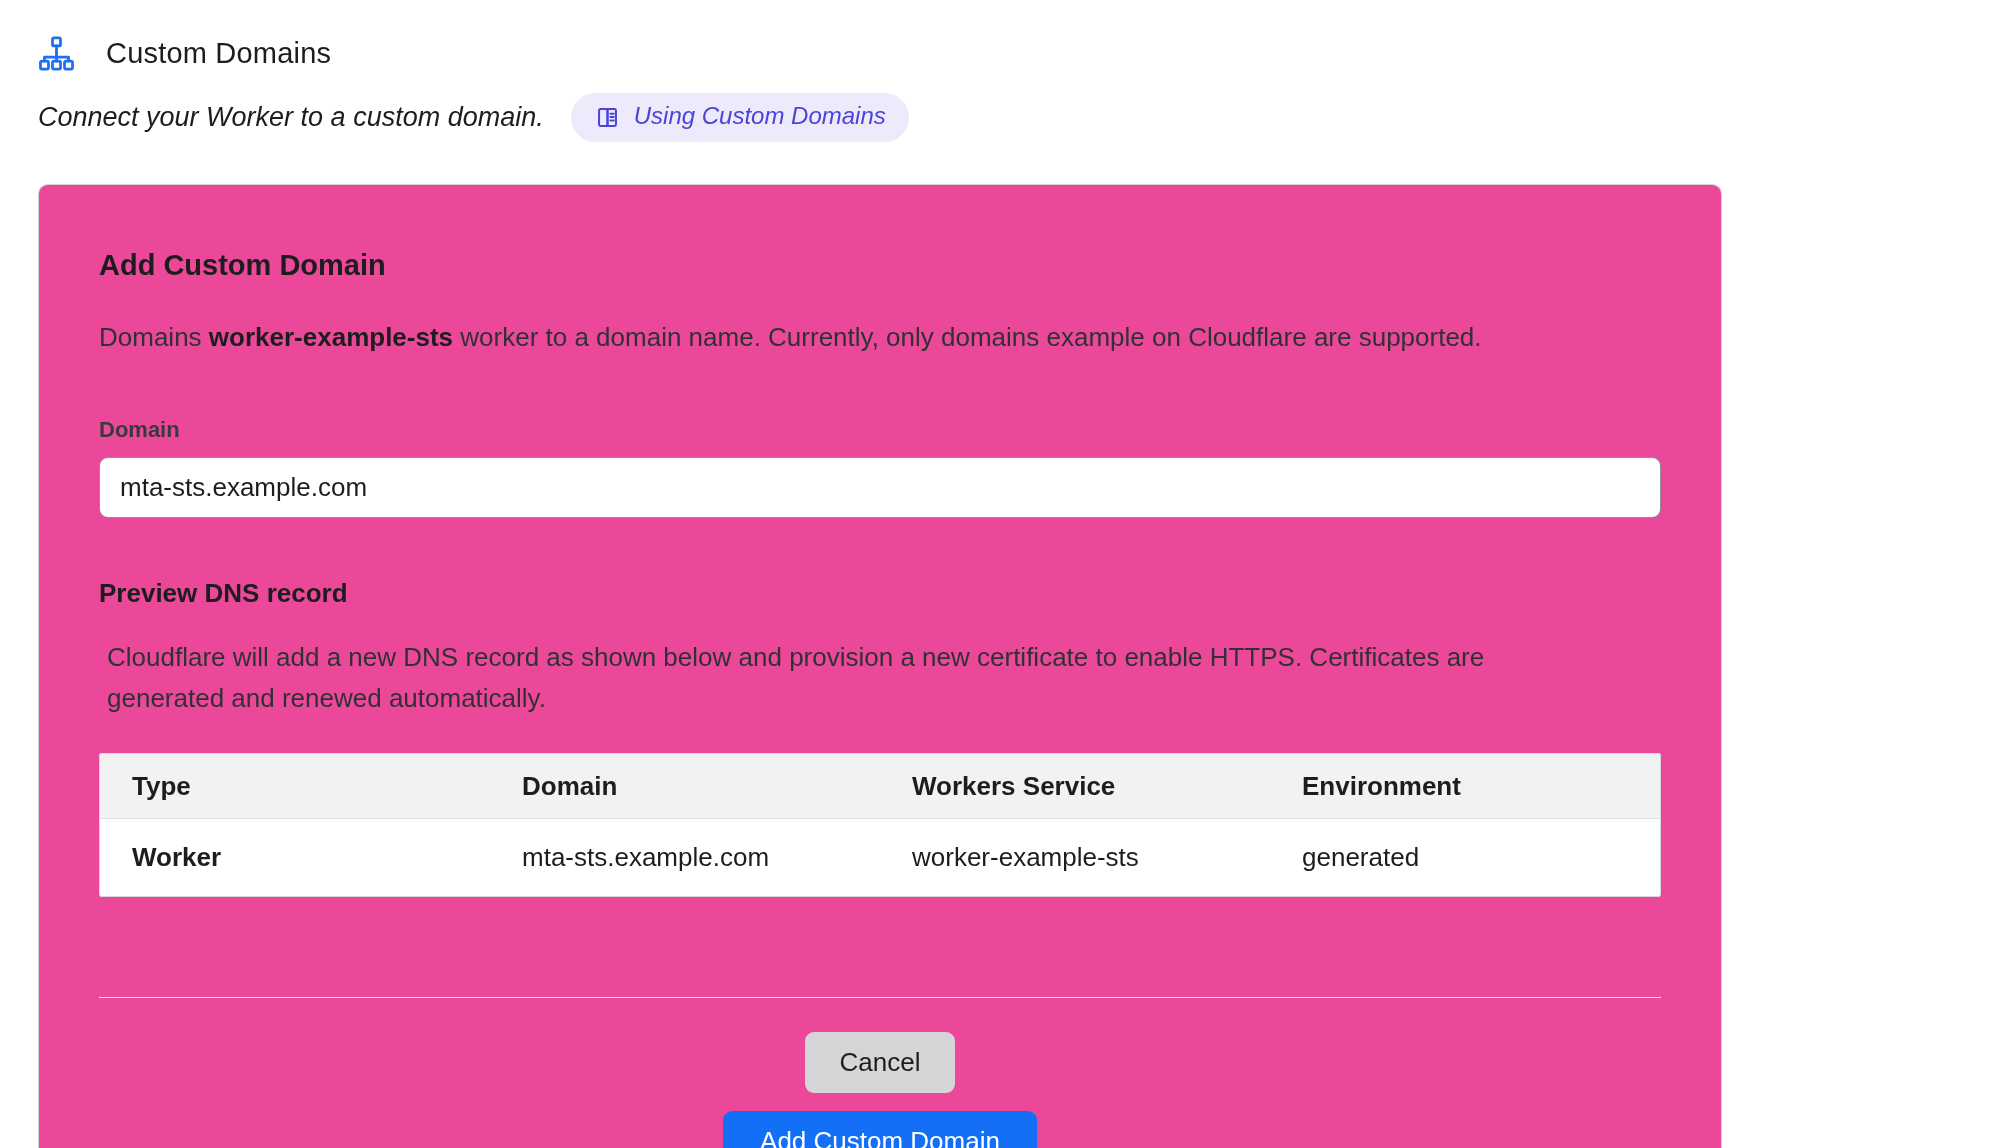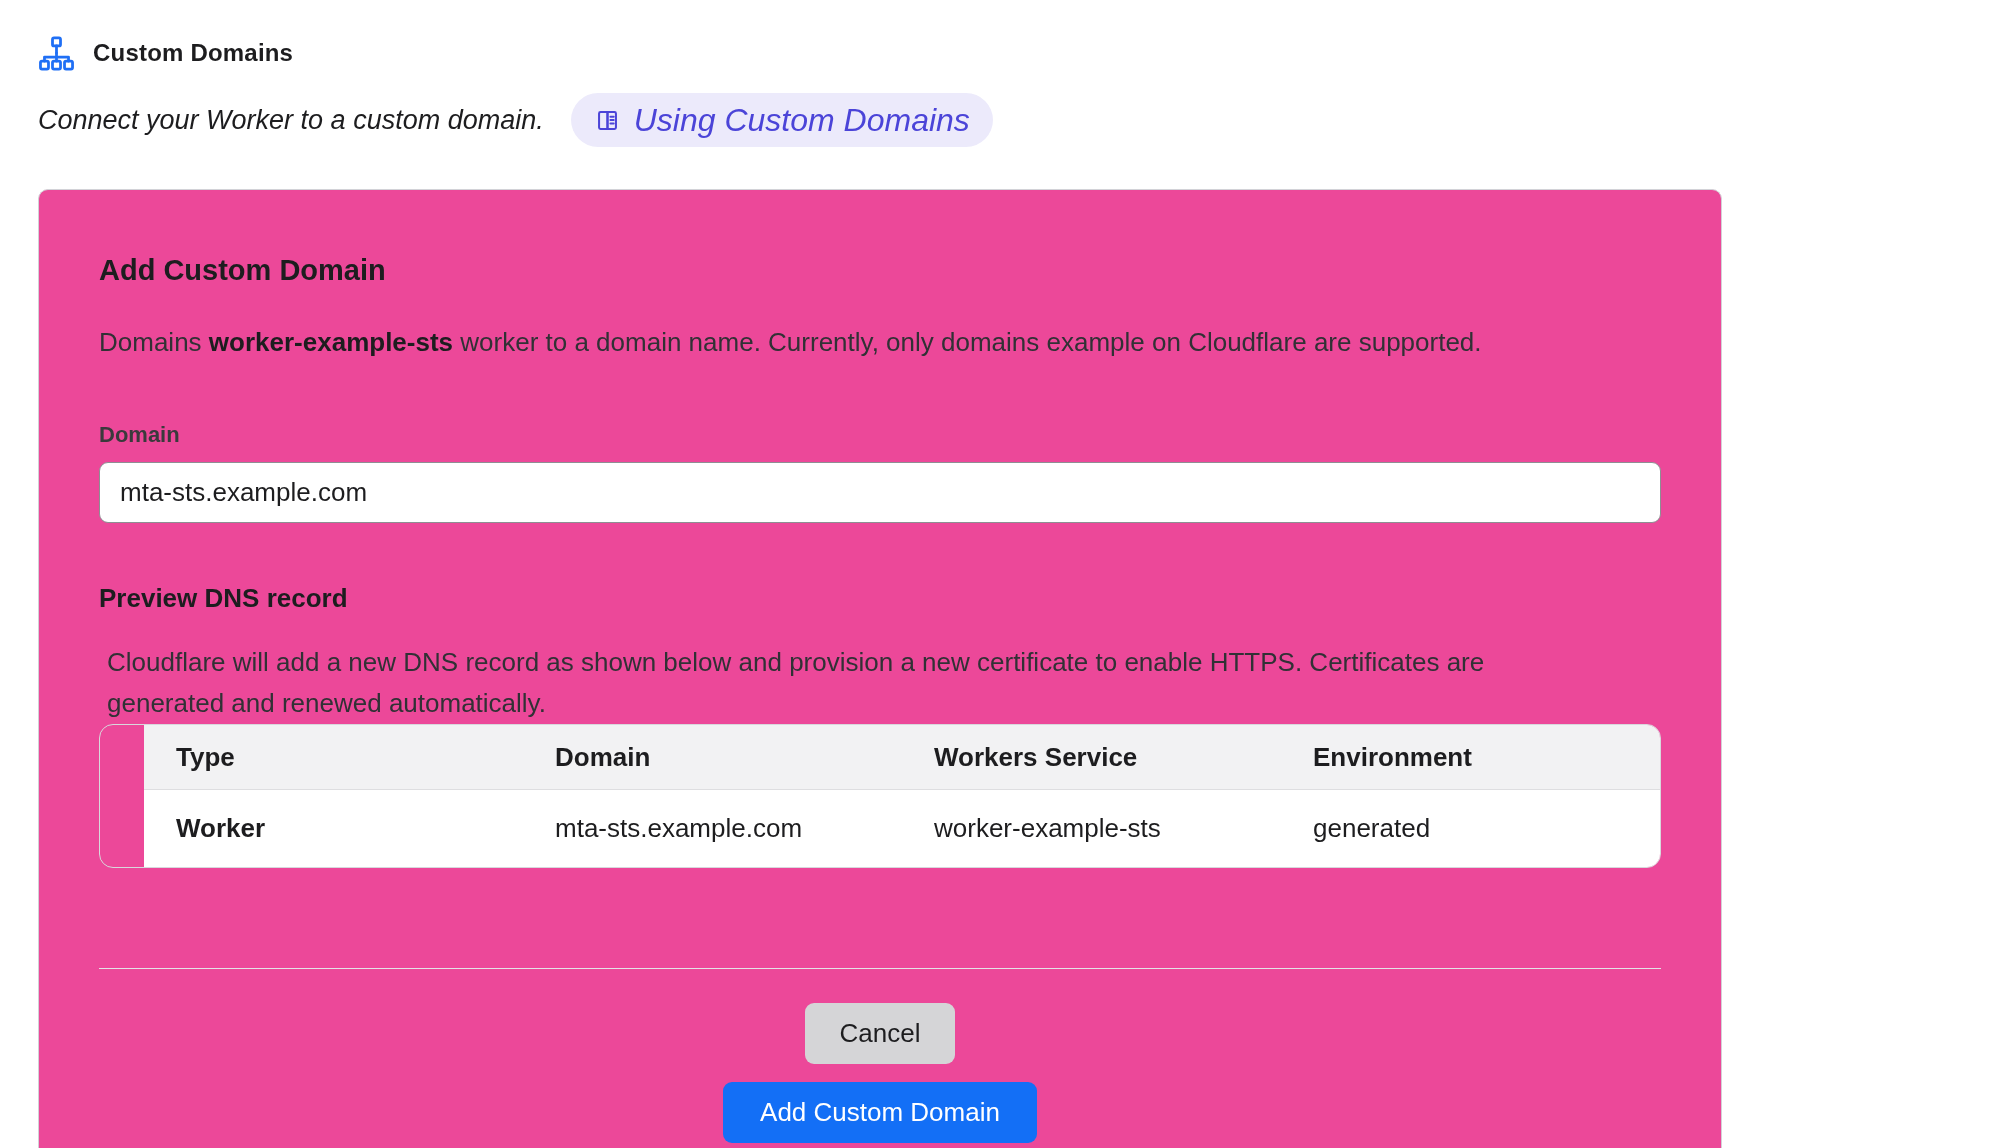--- a/index.html
+++ b/index.html
@@ -24,26 +24,26 @@
     width:1999px;height:1148px;background:#ffffff;overflow:hidden;
     font-family:"Liberation Sans",sans-serif;color:var(--heading-text);
     -webkit-font-smoothing:antialiased;
   }
   .page{padding:30px 29px 0 38px;}
 
   
   .title-row{display:flex;align-items:center;gap:18px;height:46px;}
   .sitemap-icon{width:37px;height:37px;color:var(--icon-blue);display:inline-flex;}
   .sitemap-icon svg{width:100%;height:100%;}
-  h1.page-title{margin:0;font-size:24px;font-weight:700;color:var(--heading-text);letter-spacing:.2px;}
+  h1.page-title{margin:13px;font-size:29px;font-weight:400;color:var(--heading-text);letter-spacing:.2px;}
   .subtitle-row{margin-top:17px;display:flex;align-items:center;gap:27px;font-style:italic;}
   .page-subtitle{margin:0;font-size:27px;color:var(--heading-text);}
   .docs-badge{
-    display:inline-flex;align-items:center;gap:13px;background:var(--badge-bg);
-    color:var(--badge-text);font-size:32px;line-height:1;padding:11px 23px;
+    display:inline-flex;align-items:flex-start;gap:13px;background:var(--badge-bg);
+    color:var(--badge-text);font-size:24px;line-height:1;padding:11px 23px;
     border-radius:999px;text-decoration:none;cursor:pointer;white-space:nowrap;
   }
   .book-icon{width:27px;height:27px;display:inline-flex;}
   .book-icon svg{width:100%;height:100%;}
 
   
   .card{
     margin-top:42px;width:1684px;border:1.5px solid var(--card-border);
     border-radius:10px;background:#ec4899;padding:64px 60px 54px 60px;
   }
@@ -55,23 +55,23 @@
   .domain-input{
     margin-top:14px;display:block;width:100%;height:61px;border:1.5px solid var(--input-border);
     border-radius:9px;padding:0 20px;font-size:26px;color:var(--heading-text);
     font-family:"Liberation Sans",sans-serif;background:#fff;outline:none;
   }
 
   h3.preview-heading{margin:60px 0 0;font-size:26px;font-weight:700;color:var(--heading-text);}
   .preview-desc{margin:28px 8px 0;font-size:26px;line-height:41px;color:var(--body-text);max-width:1460px;}
 
   table.dns-table{
-    width:100%;border-collapse:separate;border-spacing:0;
-    border:1.5px solid var(--table-border);border-radius:14px;overflow:hidden;
-    font-size:26px;color:var(--heading-text);padding-left:44px;
+    margin-top:34px;width:100%;border-collapse:separate;border-spacing:0;
+    border:1.5px solid var(--table-border);border-radius:2px;overflow:hidden;
+    font-size:26px;color:var(--heading-text);
   }
   table.dns-table th{
     width:25%;background:var(--table-header-bg);text-align:left;font-weight:700;
     height:65px;padding:0 0 0 32px;border-bottom:1.5px solid var(--table-header-divider);
   }
   table.dns-table td{height:77px;padding:0 0 0 32px;background:#fff;font-weight:400;}
   table.dns-table td.cell-bold{font-weight:700;}
 
   hr.divider{margin:100px 0 0;border:none;border-top:1.5px solid var(--divider);}
 

